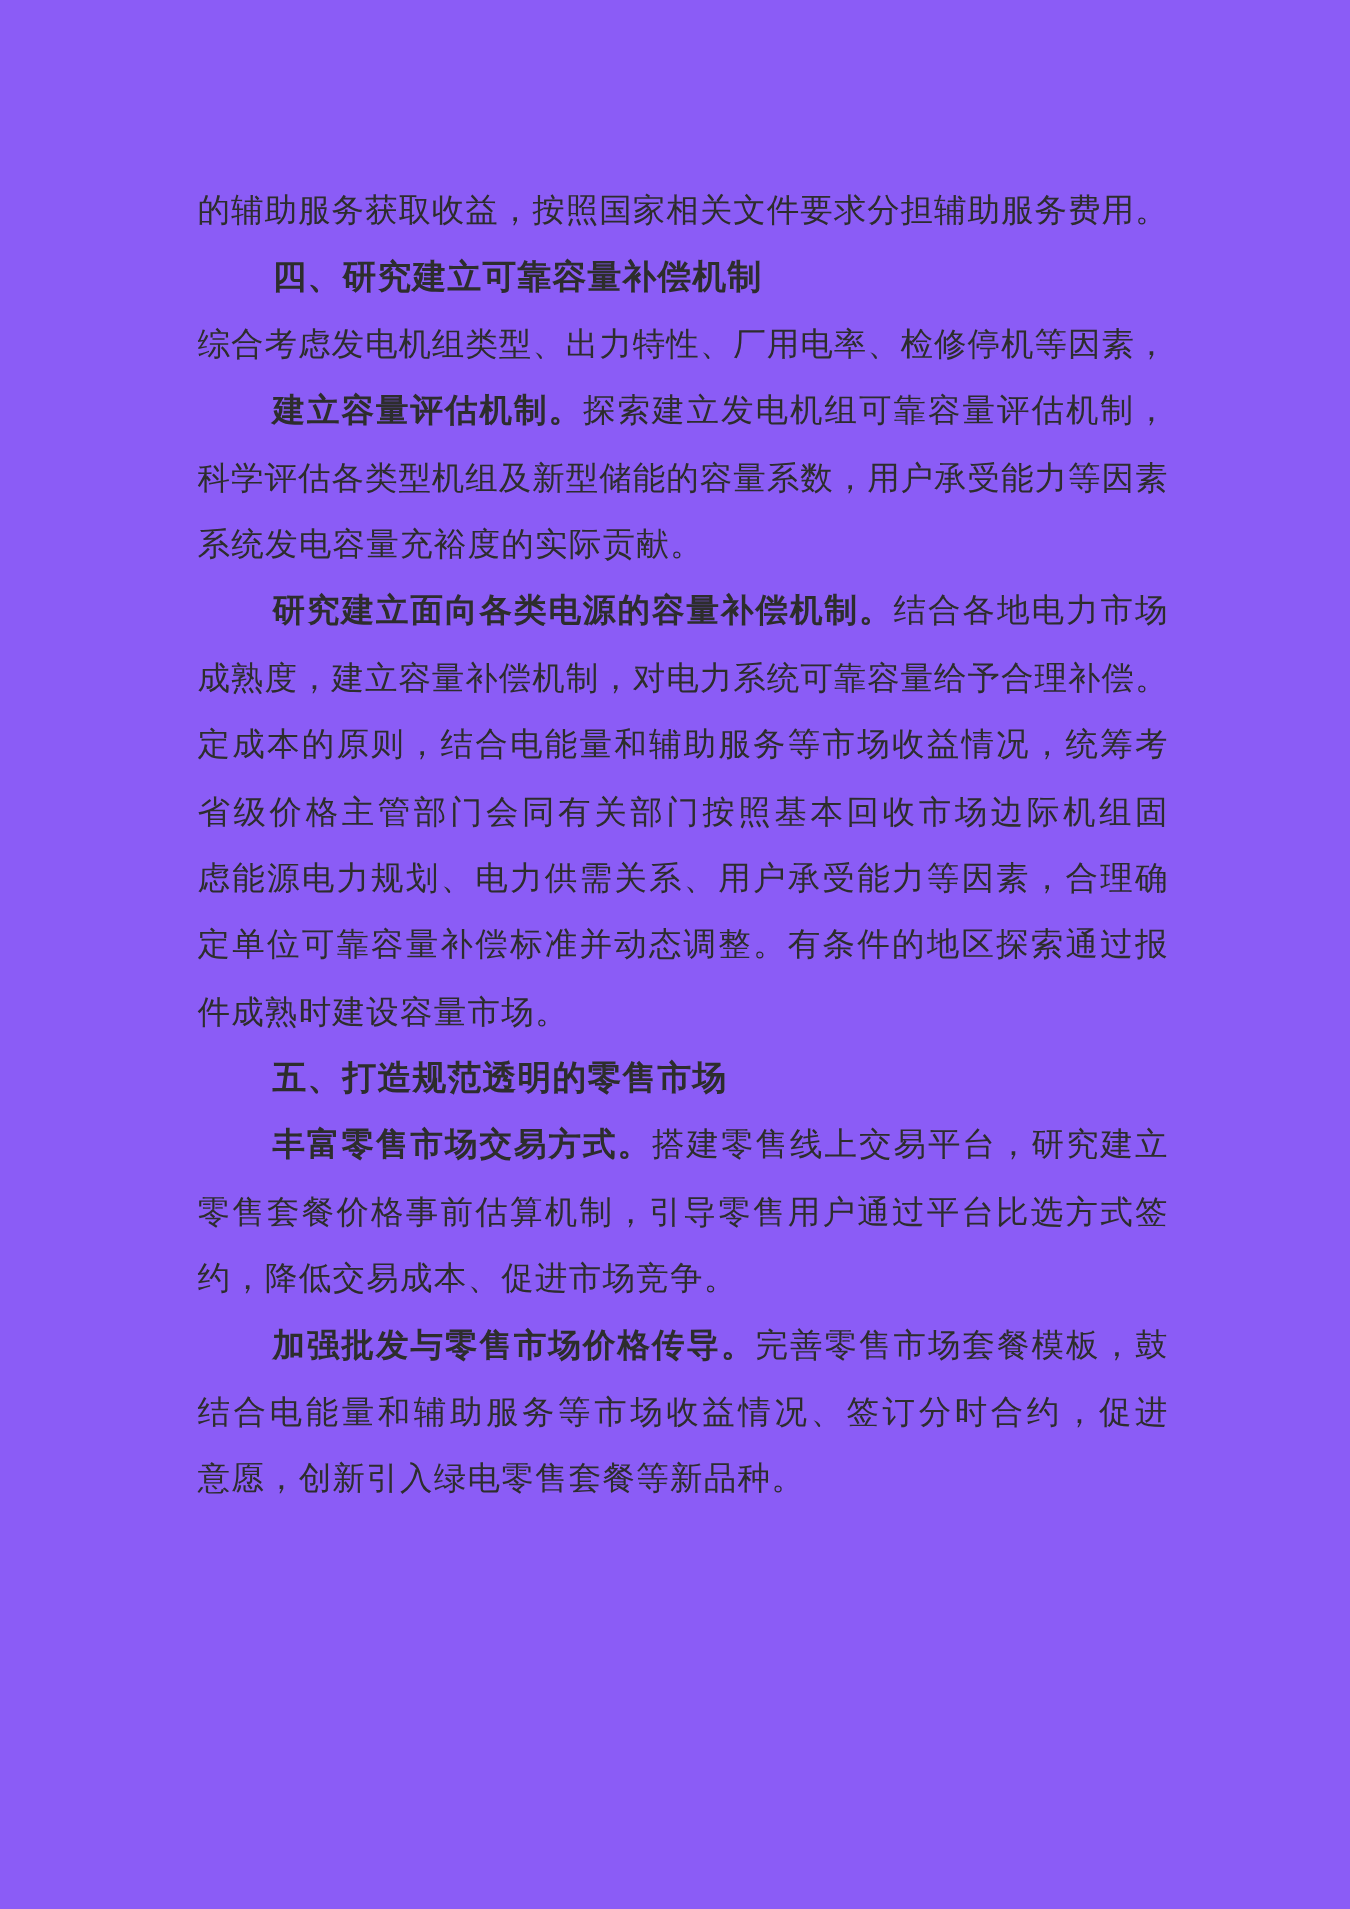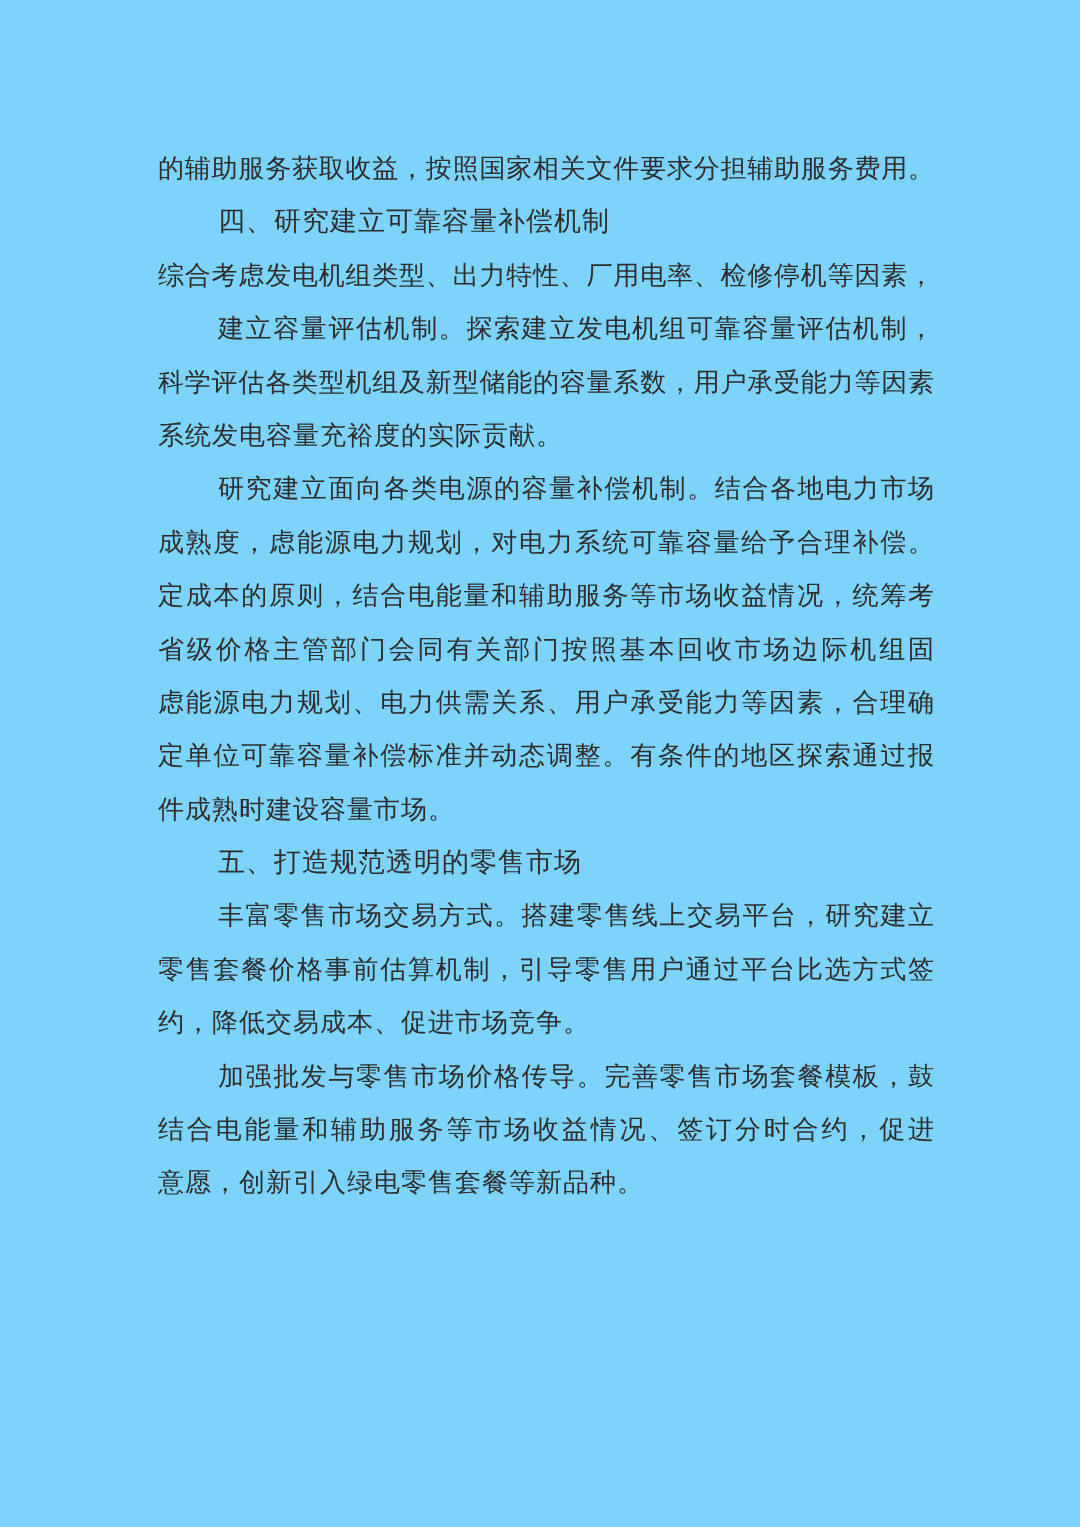--- a/index.html
+++ b/index.html
@@ -4,21 +4,21 @@
 <style>
   html, body {
     margin: 0;
     padding: 0;
     background: #ffffff;
   }
   .page {
     position: relative;
     width: 1080px;
     height: 1527px;
-    background: #7dd3fc;
+    background: #8b5cf6;
     overflow: hidden;
     font-family: "Liberation Serif", "DejaVu Serif", serif;
     color: #2d2d2d;
   }
   .doc {
     position: absolute;
     left: 158px;
     top: 142px;
     width: 776px;
   }
@@ -36,40 +36,40 @@
     text-justify: inter-character;
   }
   .line.indent {
     padding-left: 60px;
   }
   .line.heading {
     font-size: 27px;
     letter-spacing: 1px;
   }
   .seg-bold {
-    font-weight: normal;
+    font-weight: bold;
     font-family: "Liberation Sans", "DejaVu Sans", sans-serif;
   }
   .seg-regular {
     font-weight: normal;
   }
 </style>
 </head>
 <body>
 
 <div class="page">
   <article class="doc">
       <div class="line justify"><span class="seg-regular">的辅助服务获取收益，按照国家相关文件要求分担辅助服务费用。</span></div>
       <div class="line indent heading"><span class="seg-bold">四、研究建立可靠容量补偿机制</span></div>
       <div class="line justify"><span class="seg-regular">综合考虑发电机组类型、出力特性、厂用电率、检修停机等因素，</span></div>
       <div class="line justify indent"><span class="seg-bold">建立容量评估机制。</span><span class="seg-regular">探索建立发电机组可靠容量评估机制，</span></div>
       <div class="line justify"><span class="seg-regular">科学评估各类型机组及新型储能的容量系数，用户承受能力等因素</span></div>
       <div class="line"><span class="seg-regular">系统发电容量充裕度的实际贡献。</span></div>
       <div class="line justify indent"><span class="seg-bold">研究建立面向各类电源的容量补偿机制。</span><span class="seg-regular">结合各地电力市场</span></div>
-      <div class="line justify"><span class="seg-regular">成熟度，虑能源电力规划，对电力系统可靠容量给予合理补偿。</span></div>
+      <div class="line justify"><span class="seg-regular">成熟度，建立容量补偿机制，对电力系统可靠容量给予合理补偿。</span></div>
       <div class="line justify"><span class="seg-regular">定成本的原则，结合电能量和辅助服务等市场收益情况，统筹考</span></div>
       <div class="line justify"><span class="seg-regular">省级价格主管部门会同有关部门按照基本回收市场边际机组固</span></div>
       <div class="line justify"><span class="seg-regular">虑能源电力规划、电力供需关系、用户承受能力等因素，合理确</span></div>
       <div class="line justify"><span class="seg-regular">定单位可靠容量补偿标准并动态调整。有条件的地区探索通过报</span></div>
       <div class="line"><span class="seg-regular">件成熟时建设容量市场。</span></div>
       <div class="line indent heading"><span class="seg-bold">五、打造规范透明的零售市场</span></div>
       <div class="line justify indent"><span class="seg-bold">丰富零售市场交易方式。</span><span class="seg-regular">搭建零售线上交易平台，研究建立</span></div>
       <div class="line justify"><span class="seg-regular">零售套餐价格事前估算机制，引导零售用户通过平台比选方式签</span></div>
       <div class="line"><span class="seg-regular">约，降低交易成本、促进市场竞争。</span></div>
       <div class="line justify indent"><span class="seg-bold">加强批发与零售市场价格传导。</span><span class="seg-regular">完善零售市场套餐模板，鼓</span></div>

